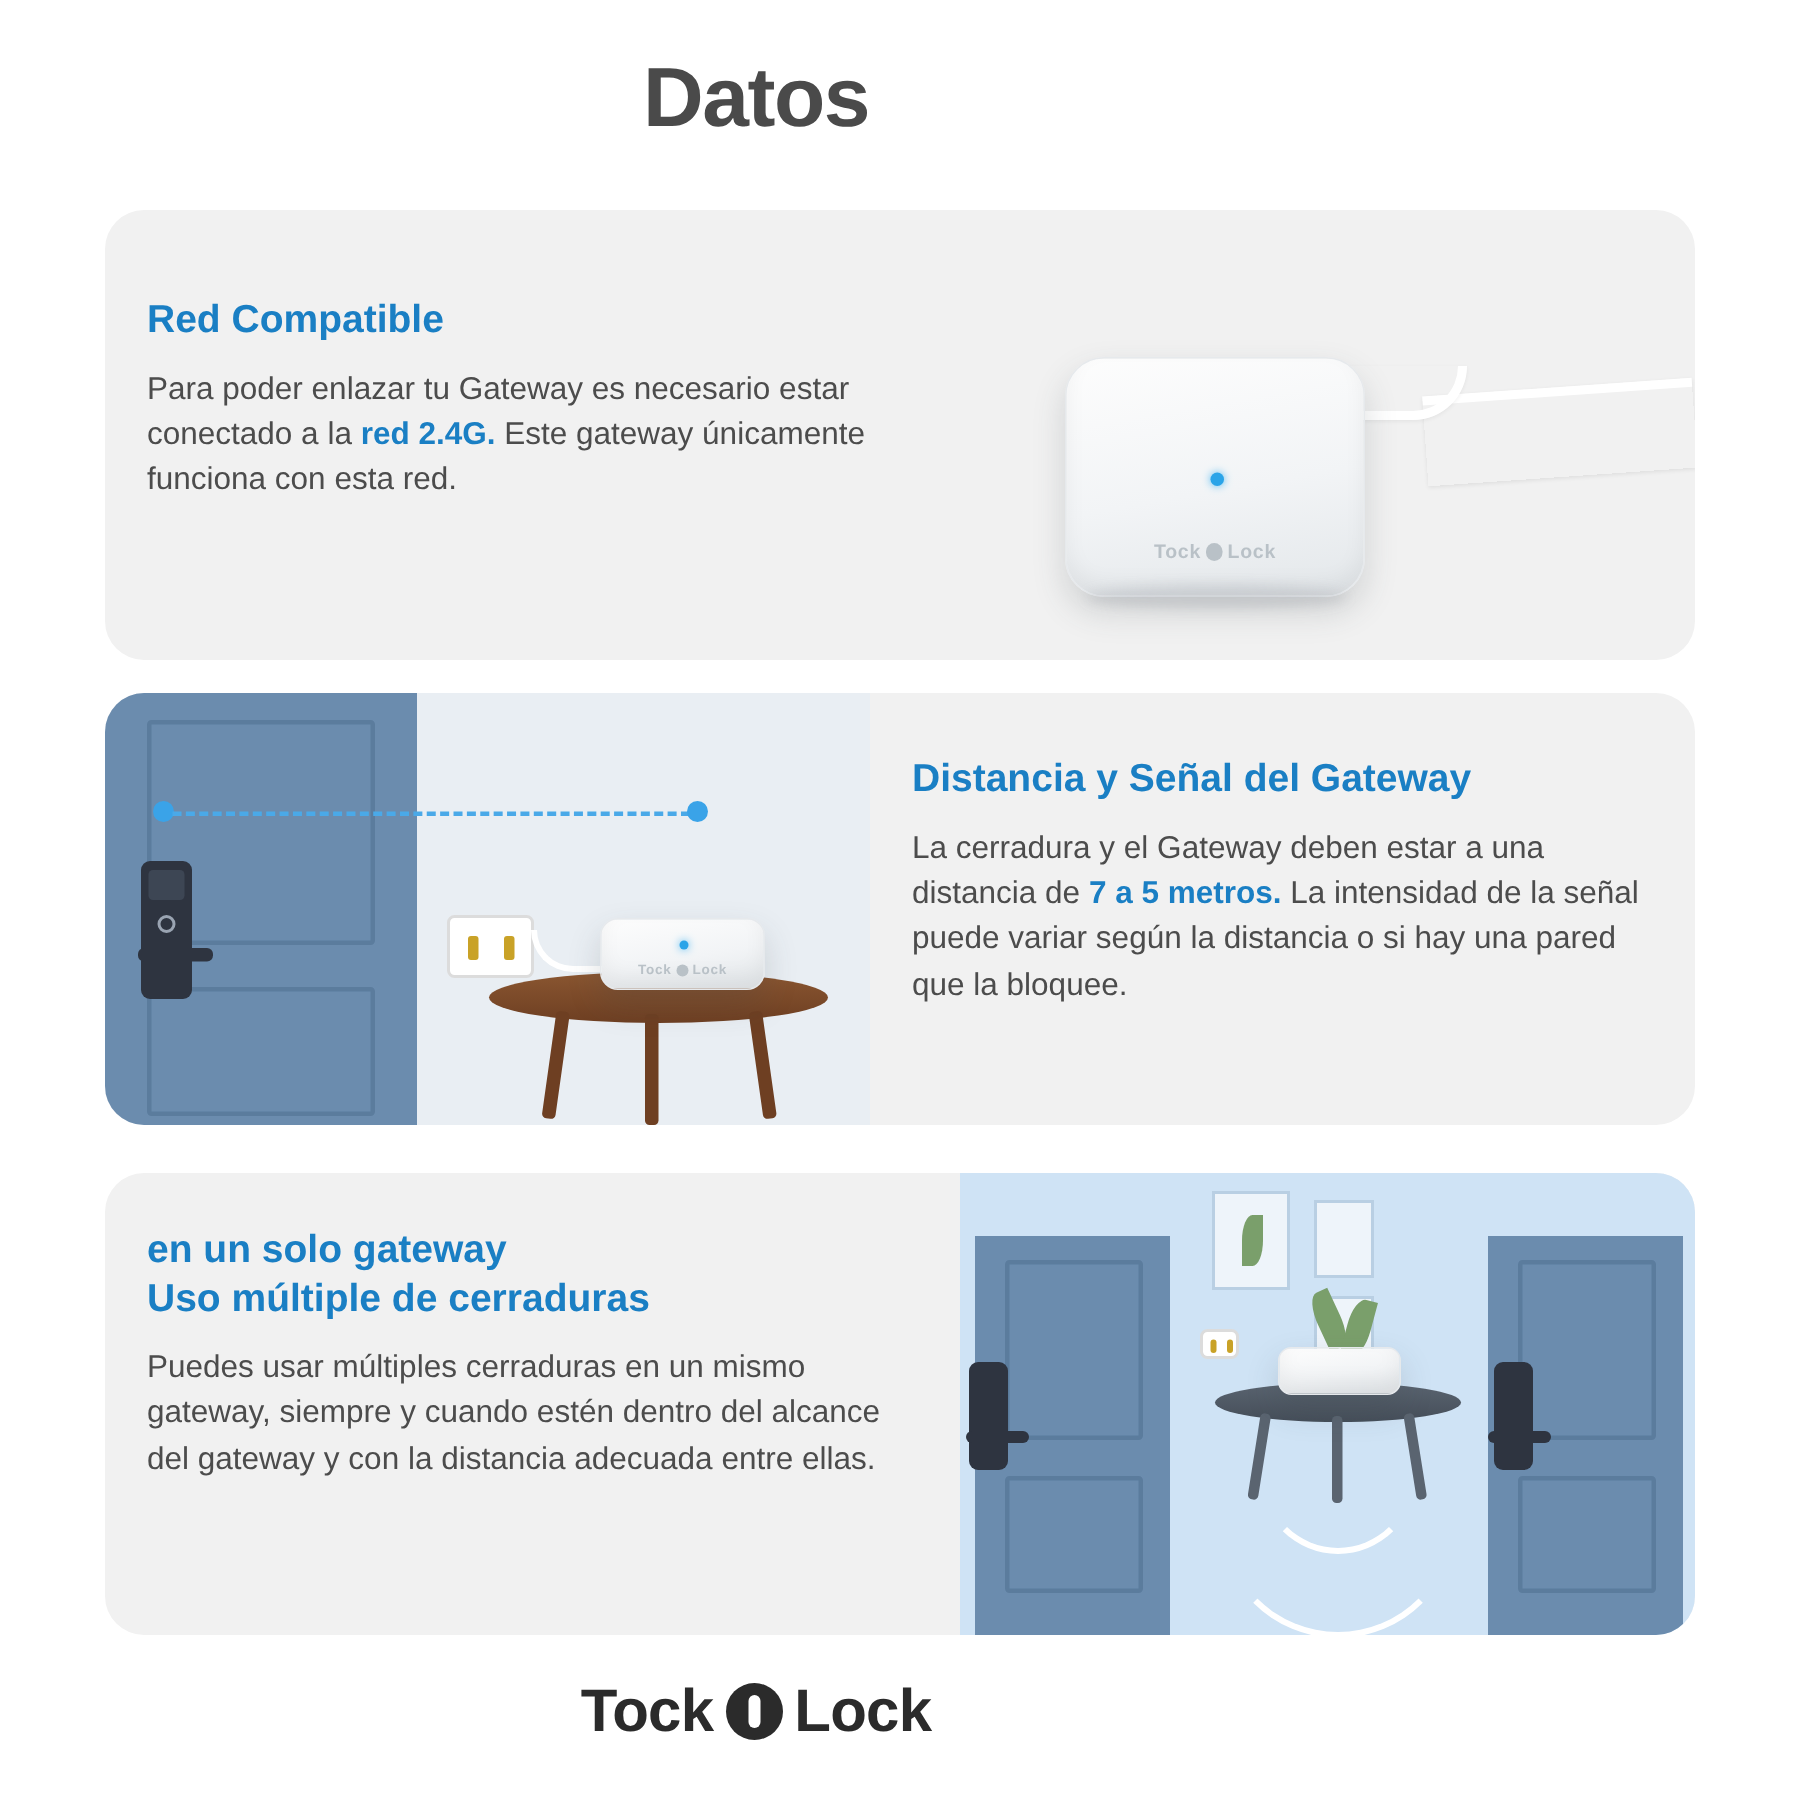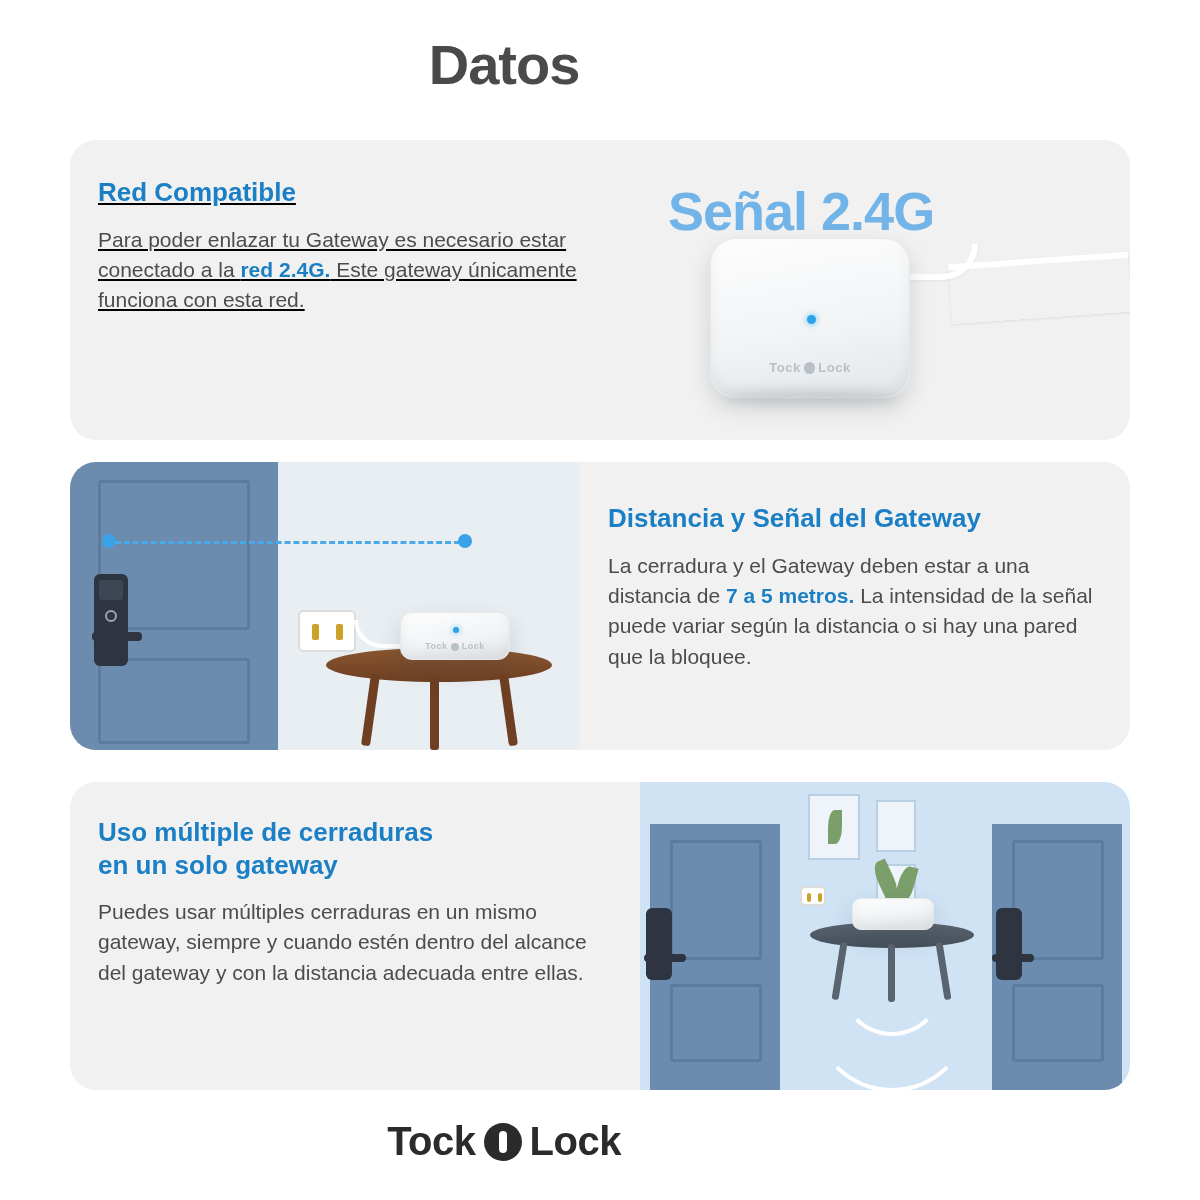--- a/index.html
+++ b/index.html
@@ -22,21 +22,21 @@
 
   .card {
     position: absolute;
     background: #f1f1f1;
     border-radius: 26px;
     overflow: hidden;
   }
 
   
   #card1 { left: 70px; top: 140px; width: 1060px; height: 300px; }
-  #card1 .txt { position: absolute; left: 28px; top: 36px; width: 520px; text-decoration: underline; }
+  #card1 .txt { position: absolute; left: 28px; top: 56px; width: 520px; }
 
   .card-heading {
     color: #1a7fc4;
     font-weight: 800;
     font-size: 26px;
     line-height: 1.25;
     margin-bottom: 16px;
   }
   .card-body {
     color: #4c4c4c;
@@ -178,21 +178,20 @@
   <div class="card" id="card1">
 
     <div class="txt">
       <div class="card-heading">Red Compatible</div>
       <div class="card-body">
         <span>Para poder enlazar tu Gateway es necesario estar conectado a la </span><span class="hl">red 2.4G.</span><span> Este gateway únicamente funciona con esta red.</span>
       </div>
     </div>
 
     <div class="art">
-      <div class="senal-text">Señal 2.4G</div>
 
       <div class="cable" style="left:300px; top:118px; width:180px; height:60px; border-top-width:6px; border-color:#ffffff; border-radius:0 0 0 0; transform: rotate(-4deg); box-shadow:0 1px 3px rgba(0,0,0,.08);"></div>
       <div class="cable" style="left:238px; top:104px; width:90px; height:36px; border:6px solid #ffffff; border-top:none; border-left:none; border-radius:0 0 40px 0; box-shadow:0 1px 3px rgba(0,0,0,.06);"></div>
 
       <div class="gw" style="left:60px; top:98px; width:200px; height:160px;">
         <div class="led" style="left:96px; top:76px; width:9px; height:9px;"></div>
         <div class="brand" style="bottom:22px; font-size:13px;">
           <span>Tock</span><span class="dot"></span><span>Lock</span>
         </div>
       </div>
@@ -243,22 +242,22 @@
       <div class="card-body">
         <span>La cerradura y el Gateway deben estar a una distancia de </span><span class="hl">7 a 5 metros.</span><span> La intensidad de la señal puede variar según la distancia o si hay una pared que la bloquee.</span>
       </div>
     </div>
   </div>
 
   <div class="card" id="card3">
 
     <div class="txt">
       <div class="card-heading">
+        <div>en un solo gateway</div>
         <div>Uso múltiple de cerraduras</div>
-        <div>en un solo gateway</div>
       </div>
       <div class="card-body">Puedes usar múltiples cerraduras en un mismo gateway, siempre y cuando estén dentro del alcance del gateway y con la distancia adecuada entre ellas.</div>
     </div>
 
     <div class="art">
 
       <div class="door" style="left:10px; top:42px; width:130px; height:266px;"></div>
       <div class="door-panel" style="left:30px; top:58px; width:92px; height:120px;"></div>
       <div class="door-panel" style="left:30px; top:202px; width:92px; height:78px;"></div>
       <div class="lock-body" style="left:6px; top:126px; width:26px; height:72px;"></div>

